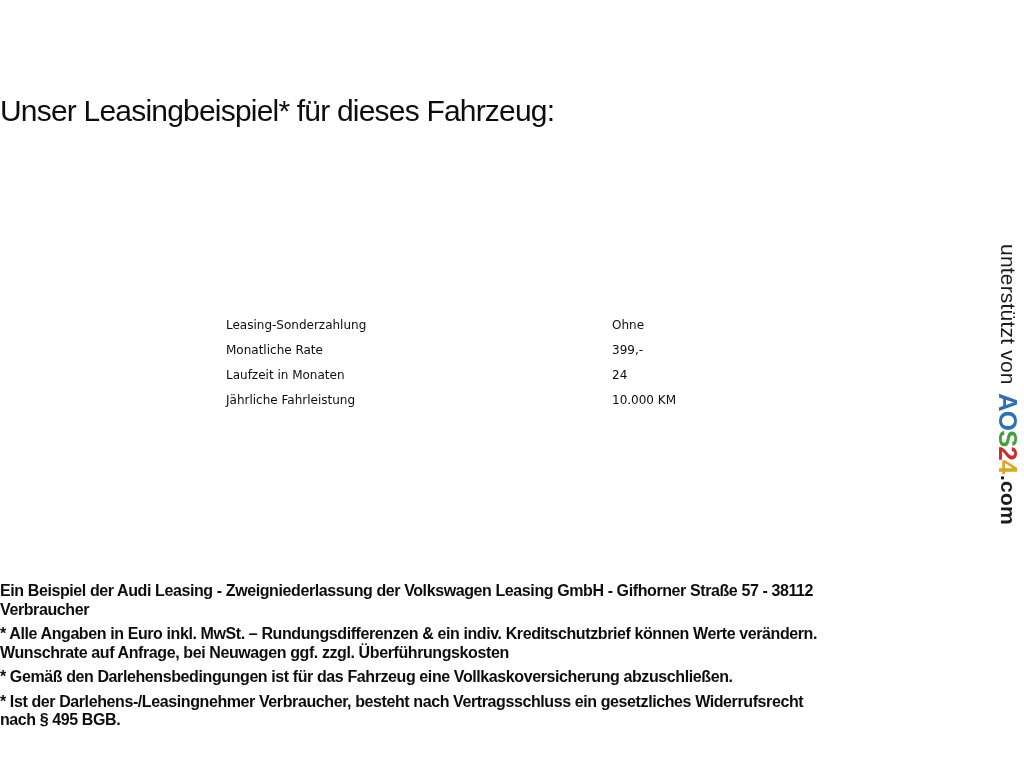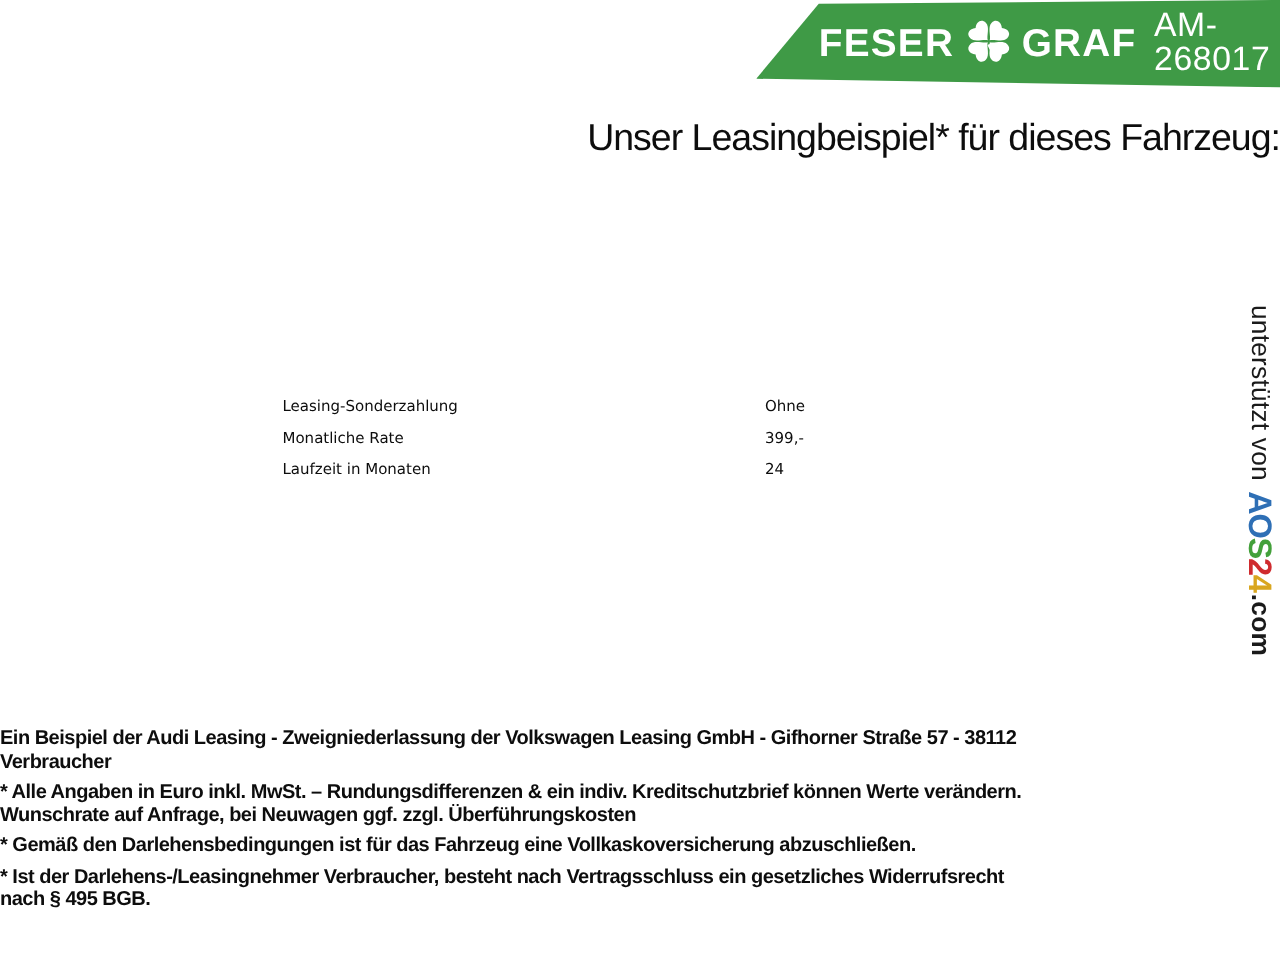--- a/index.html
+++ b/index.html
@@ -48,23 +48,22 @@
     margin-top: -4px;
     line-height: 1;
   }
 
   
   .title-block {
     position: absolute;
     top: 92px;
     left: 0;
     width: 1024px;
-    text-align: right;
+    text-align: left;
     color: #0d0d0d;
-    padding-left: 20px;
   }
   .title-line1 {
     font-size: 30px;
     line-height: 37px;
     letter-spacing: -0.8px;
     font-weight: 500;
   }
   .title-line2 {
     font-size: 44px;
     line-height: 50px;
@@ -121,59 +120,41 @@
     letter-spacing: -0.4px;
     color: #0d0d0d;
   }
   .legal p { margin-bottom: 6px; }
 </style>
 </head>
 <body>
 
 <div class="page">
 
-  <div class="banner" style="background: rgb(63, 154, 70);">
-    <span class="brand-word">FESER</span>
-    <svg class="clover" viewBox="-20 -20 40 40" xmlns="http://www.w3.org/2000/svg" aria-hidden="true">
-      <g fill="#ffffff">
-        <g transform="rotate(45)">
-          <path d="M0 -1 C-1.5 -4 -8 -6.5 -8 -11 C-8 -15.5 -3.5 -16.5 0 -13.5 C3.5 -16.5 8 -15.5 8 -11 C8 -6.5 1.5 -4 0 -1 Z"></path>
-        </g>
-        <g transform="rotate(135)">
-          <path d="M0 -1 C-1.5 -4 -8 -6.5 -8 -11 C-8 -15.5 -3.5 -16.5 0 -13.5 C3.5 -16.5 8 -15.5 8 -11 C8 -6.5 1.5 -4 0 -1 Z"></path>
-        </g>
-        <g transform="rotate(225)">
-          <path d="M0 -1 C-1.5 -4 -8 -6.5 -8 -11 C-8 -15.5 -3.5 -16.5 0 -13.5 C3.5 -16.5 8 -15.5 8 -11 C8 -6.5 1.5 -4 0 -1 Z"></path>
-        </g>
-        <g transform="rotate(315)">
-          <path d="M0 -1 C-1.5 -4 -8 -6.5 -8 -11 C-8 -15.5 -3.5 -16.5 0 -13.5 C3.5 -16.5 8 -15.5 8 -11 C8 -6.5 1.5 -4 0 -1 Z"></path>
-        </g>
-        <path d="M0.5 1.5 C2.5 7 5 9.5 8.5 11.5 C5 11.5 2 9.5 -0.8 3 Z"></path>
-      </g>
-    </svg>
-    <span class="brand-word">GRAF</span>
-    <span class="vehicle-id">AM-268017</span>
-  </div>
 
   <div class="title-block">
     <div class="title-line1">Unser Leasingbeispiel* für dieses Fahrzeug:</div>
   </div>
 
   <div class="leasing-table">
     <div class="leasing-row">
       <span class="leasing-label">Leasing-Sonderzahlung</span>
       <span class="leasing-value">Ohne</span>
     </div>
     <div class="leasing-row">
       <span class="leasing-label">Monatliche Rate</span>
       <span class="leasing-value">399,-</span>
     </div>
     <div class="leasing-row">
       <span class="leasing-label">Laufzeit in Monaten</span>
       <span class="leasing-value">24</span>
+    </div>
+    <div class="leasing-row">
+      <span class="leasing-label">Jährliche Fahrleistung</span>
+      <span class="leasing-value">10.000 KM</span>
     </div>
   </div>
 
   <div class="support-note">
     <span class="support-prefix">unterstützt von</span>
     <span class="aos-logo">
       <span style="color: rgb(46, 111, 181);">A</span><span style="color: rgb(46, 111, 181);">O</span><span style="color: rgb(67, 160, 58);">S</span><span style="color: rgb(207, 43, 46);">2</span><span style="color: rgb(217, 166, 31);">4</span>
     </span>
     <span class="aos-suffix">.com</span>
   </div>

